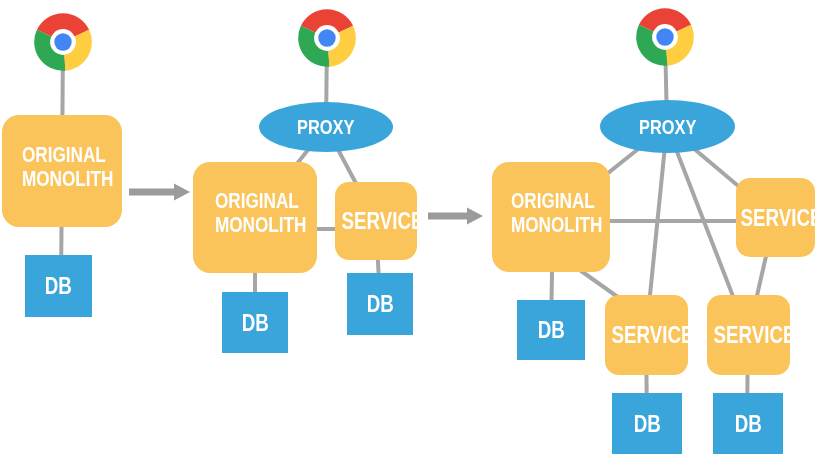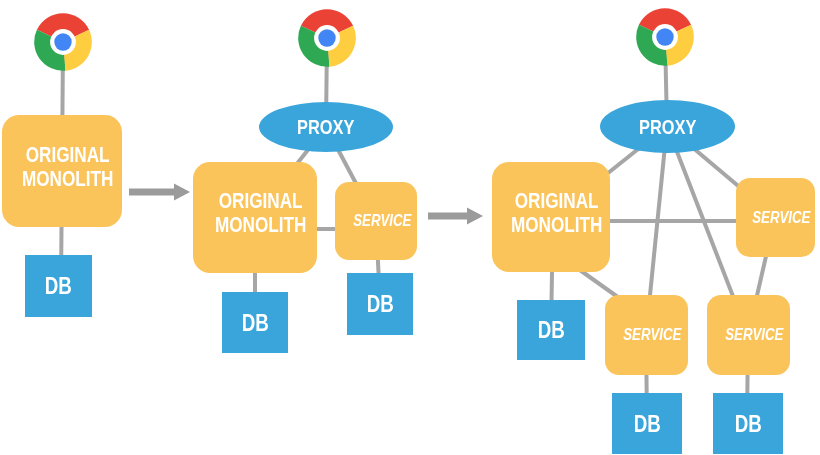--- a/index.html
+++ b/index.html
@@ -12,24 +12,24 @@
   .canvas{position:relative;width:820px;height:455px;background:var(--bg);overflow:hidden;}
   .edges{position:absolute;left:0;top:0;width:820px;height:455px;}
   .edge{stroke:var(--line);stroke-width:4;fill:none;}
   .arrow-shaft{stroke:var(--arrow);stroke-width:7;fill:none;}
   .arrow-head{fill:var(--arrow);stroke:none;}
   .node{position:absolute;display:flex;align-items:center;justify-content:center;box-sizing:border-box;}
   .ybox{background:var(--box-yellow);border-radius:17px;padding-left:12px;}
   .ybox.svc{border-radius:14px;}
   .dbbox{background:var(--blue);border-radius:0;}
   .proxy{background:var(--blue);border-radius:50%;}
-  .label{color:var(--text);font-weight:bold;text-align:center;white-space:nowrap;}
+  .label{color:var(--text);font-weight:bold;white-space:nowrap;}
   .cond{display:inline-block;transform:scaleX(.78);transform-origin:center center;}
   .mono-label{font-size:22px;line-height:24px;margin-top:-9px;}
-  .svc-label{font-size:17px;font-style:italic;}
+  .svc-label{font-size:24px;}
   .proxy-label{font-size:21px;}
   .db-label{font-size:24px;}
   .chrome{position:absolute;}
   .cr-red{fill:var(--chrome-red);} .cr-green{fill:var(--chrome-green);}
   .cr-yellow{fill:var(--chrome-yellow);} .cr-ring{fill:var(--chrome-ring);}
   .cr-blue{fill:var(--chrome-blue);}
 </style>
 </head>
 <body>
 

